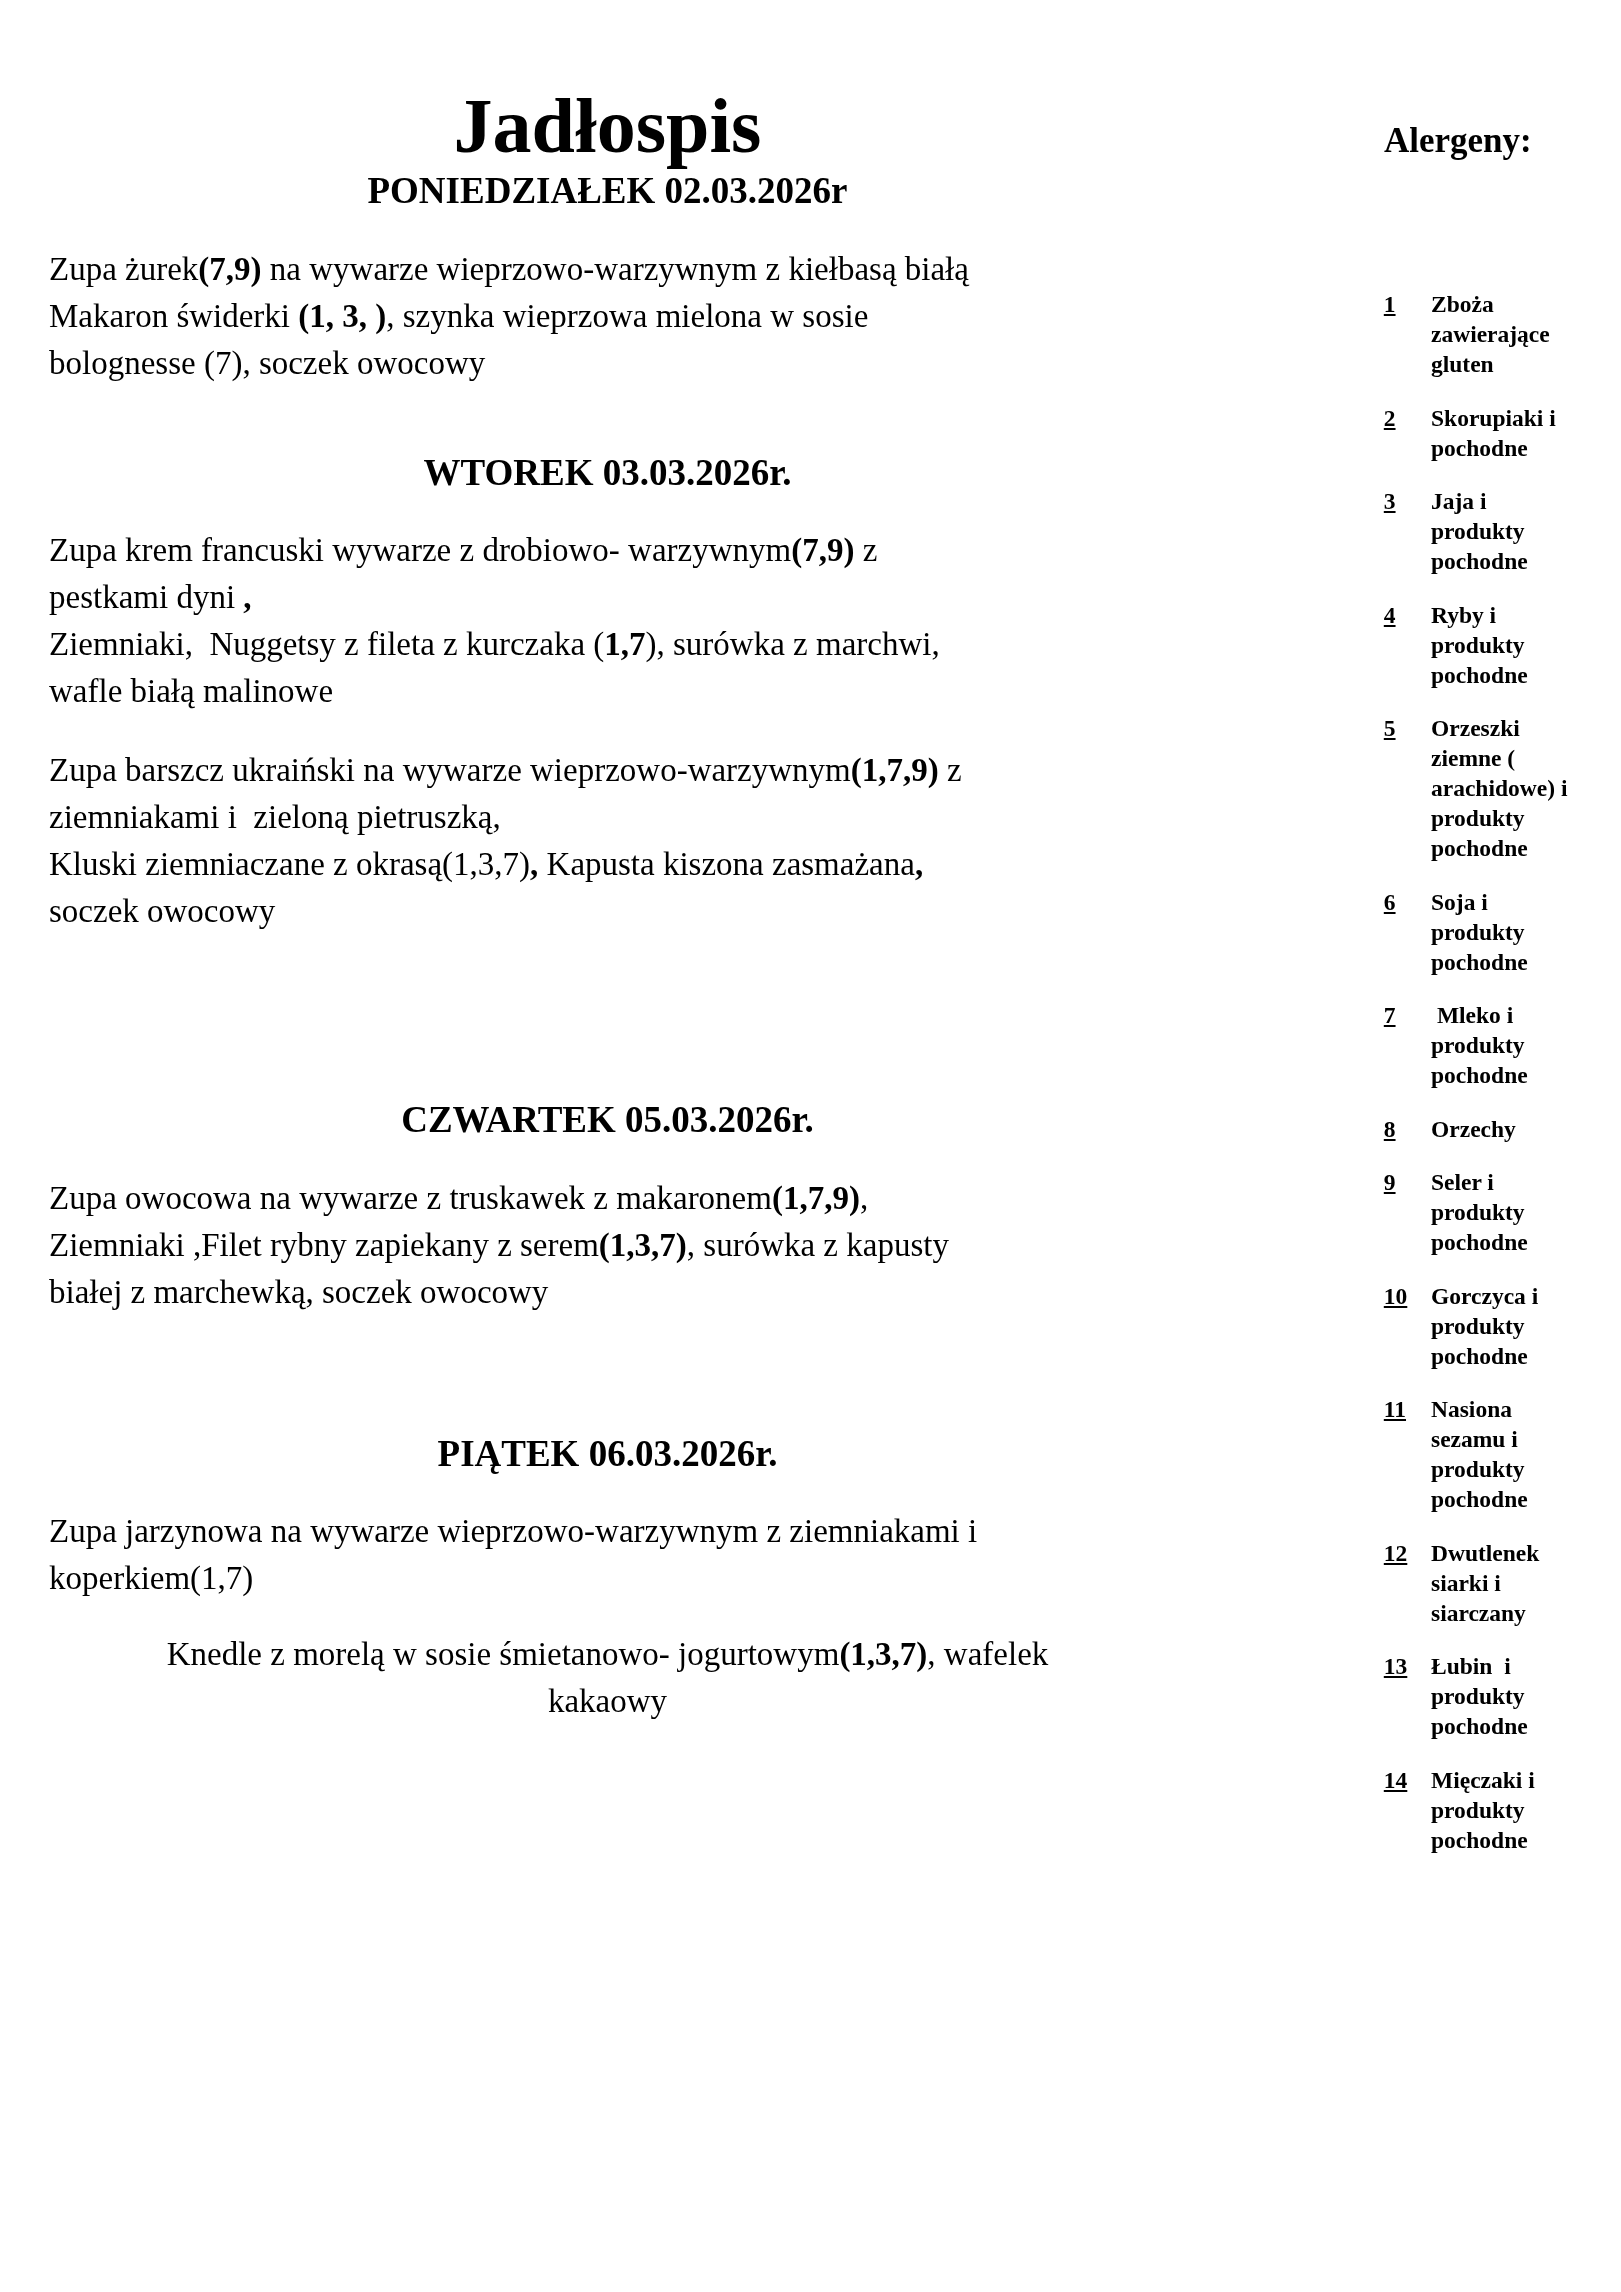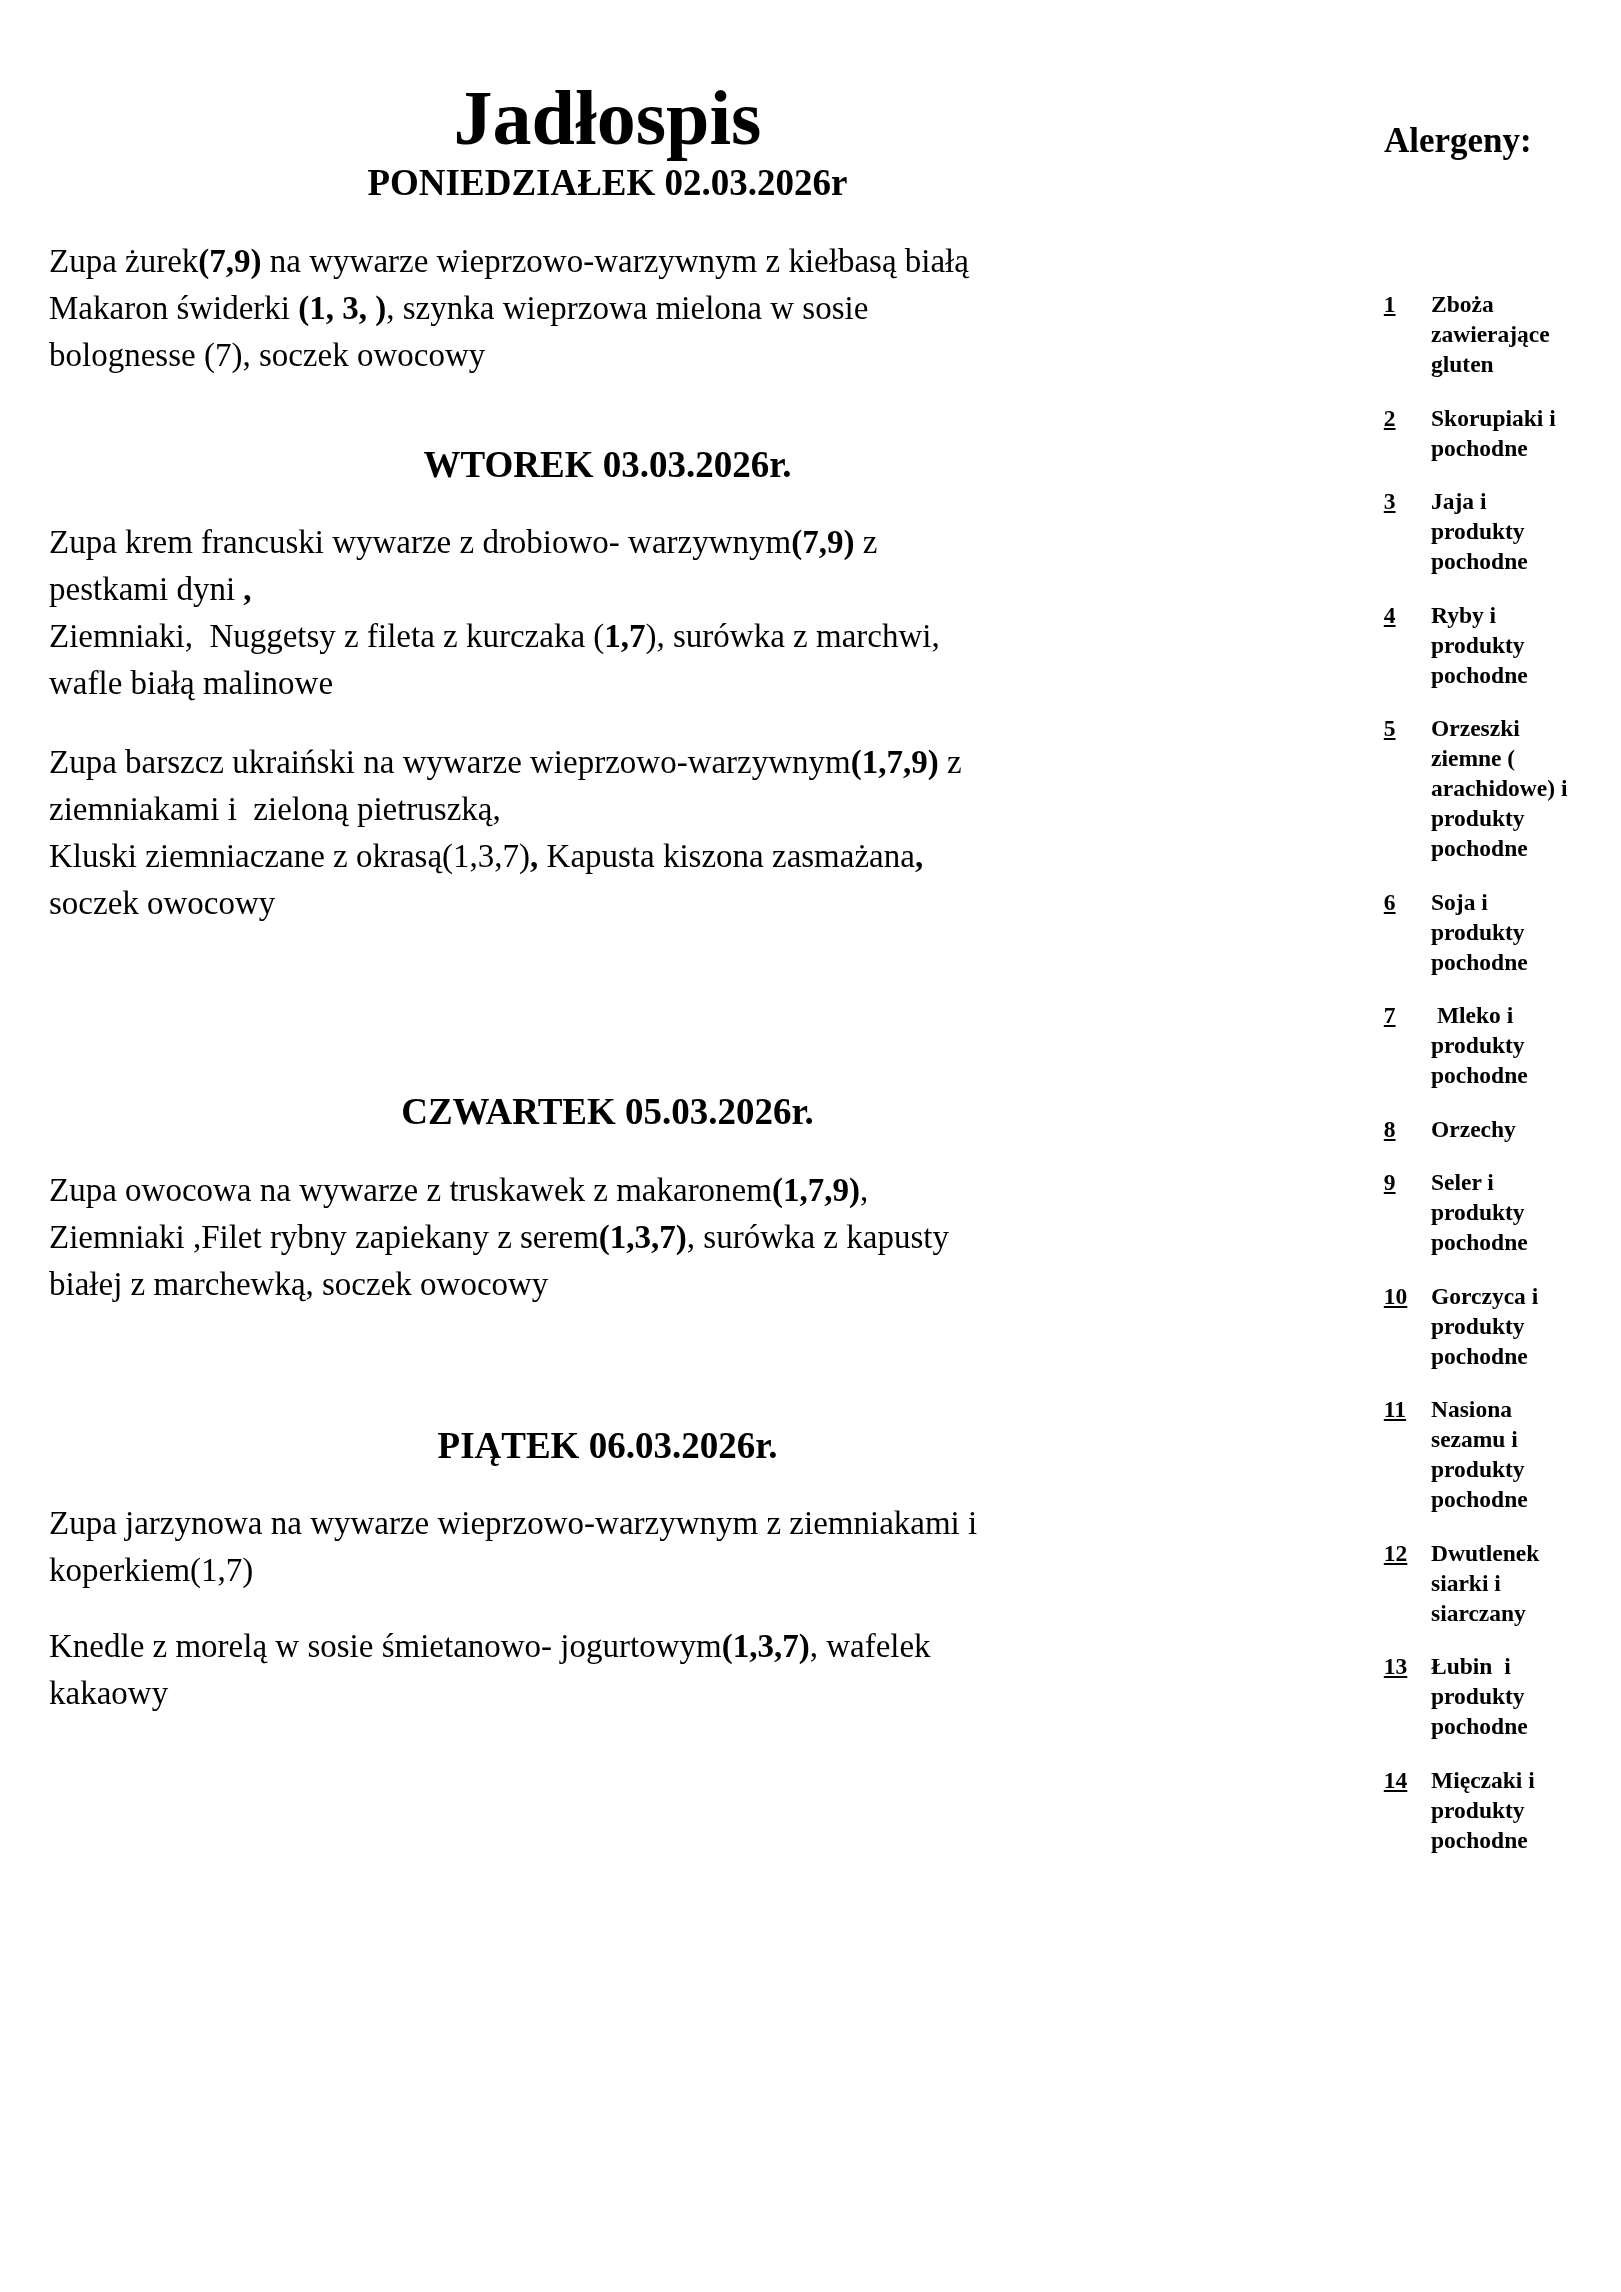--- a/index.html
+++ b/index.html
@@ -2,36 +2,36 @@
 <html lang="pl"><head>
 <meta charset="utf-8">
 <style>
   html,body{margin:0;padding:0;}
   body{
     width:1621px;height:2293px;
     background:#ffffff;color:#000000;
     font-family:"Liberation Serif", serif;
     position:relative;overflow:hidden;
   }
-  .main-col{position:absolute;left:49px;top:74px;width:1117px;}
+  .main-col{position:absolute;left:49px;top:82px;width:1117px;}
   .doc-title{
     font-size:78px;font-weight:bold;text-align:center;
     margin:0;line-height:1.12;
   }
   .day-heading{
     text-align:center;font-size:37px;font-weight:bold;
     margin:0;line-height:1.2;
   }
   .day-0 .day-heading{}
   .day-1 .day-heading{margin-top:64px;}
   .day-2 .day-heading{margin-top:92px;}
   .day-3 .day-heading{margin-top:163px;}
   .day-4 .day-heading{margin-top:116px;}
   .menu-block{margin-top:32px;font-size:33px;line-height:47px;}
-  .menu-block + .menu-block{margin-top:29px;}
+  .menu-block + .menu-block{margin-top:29px;text-align:center;}
   .menu-line{white-space:pre-wrap;}
   .bold{font-weight:bold;}
   .allergens-panel{
     position:absolute;left:1372px;top:108px;width:235px;
     font-weight:bold;
   }
   .allergens-heading{font-size:35px;margin:12px;line-height:1.2;}
   .allergen-list{list-style:none;margin:127px 0 0 0;padding:0;}
   .allergen-item{
     display:flex;align-items:flex-start;

